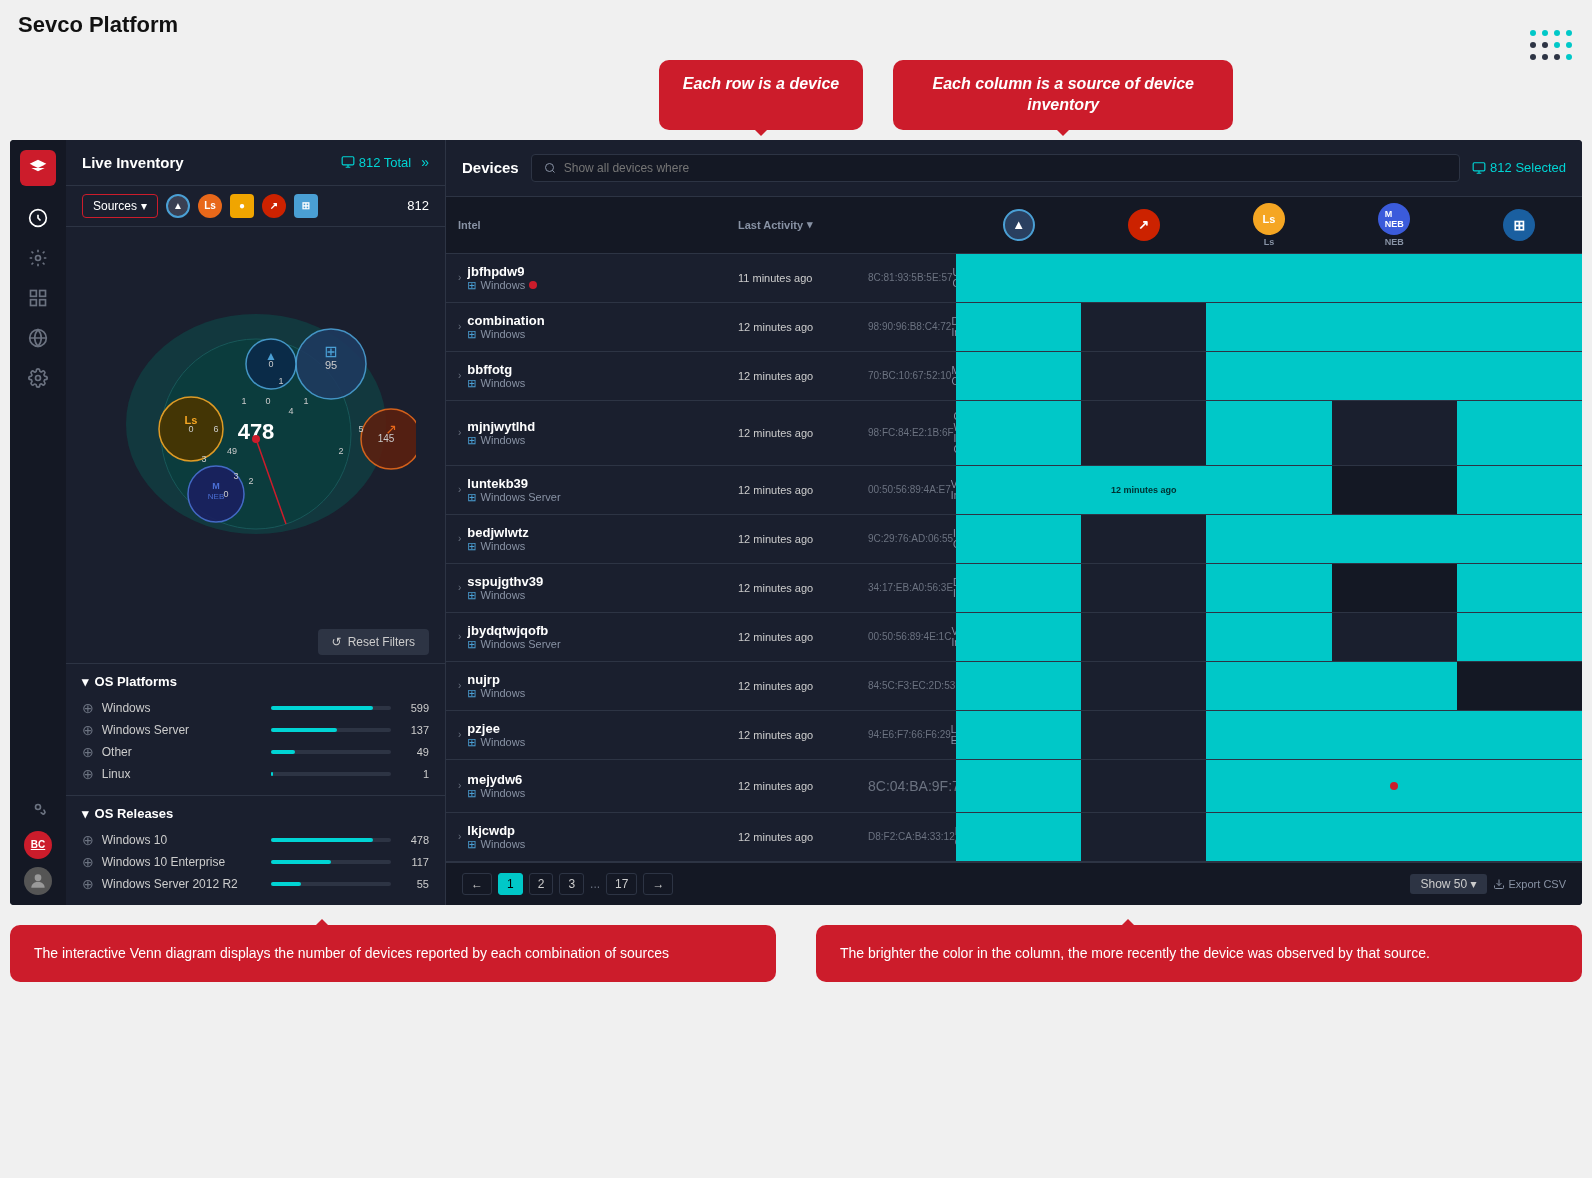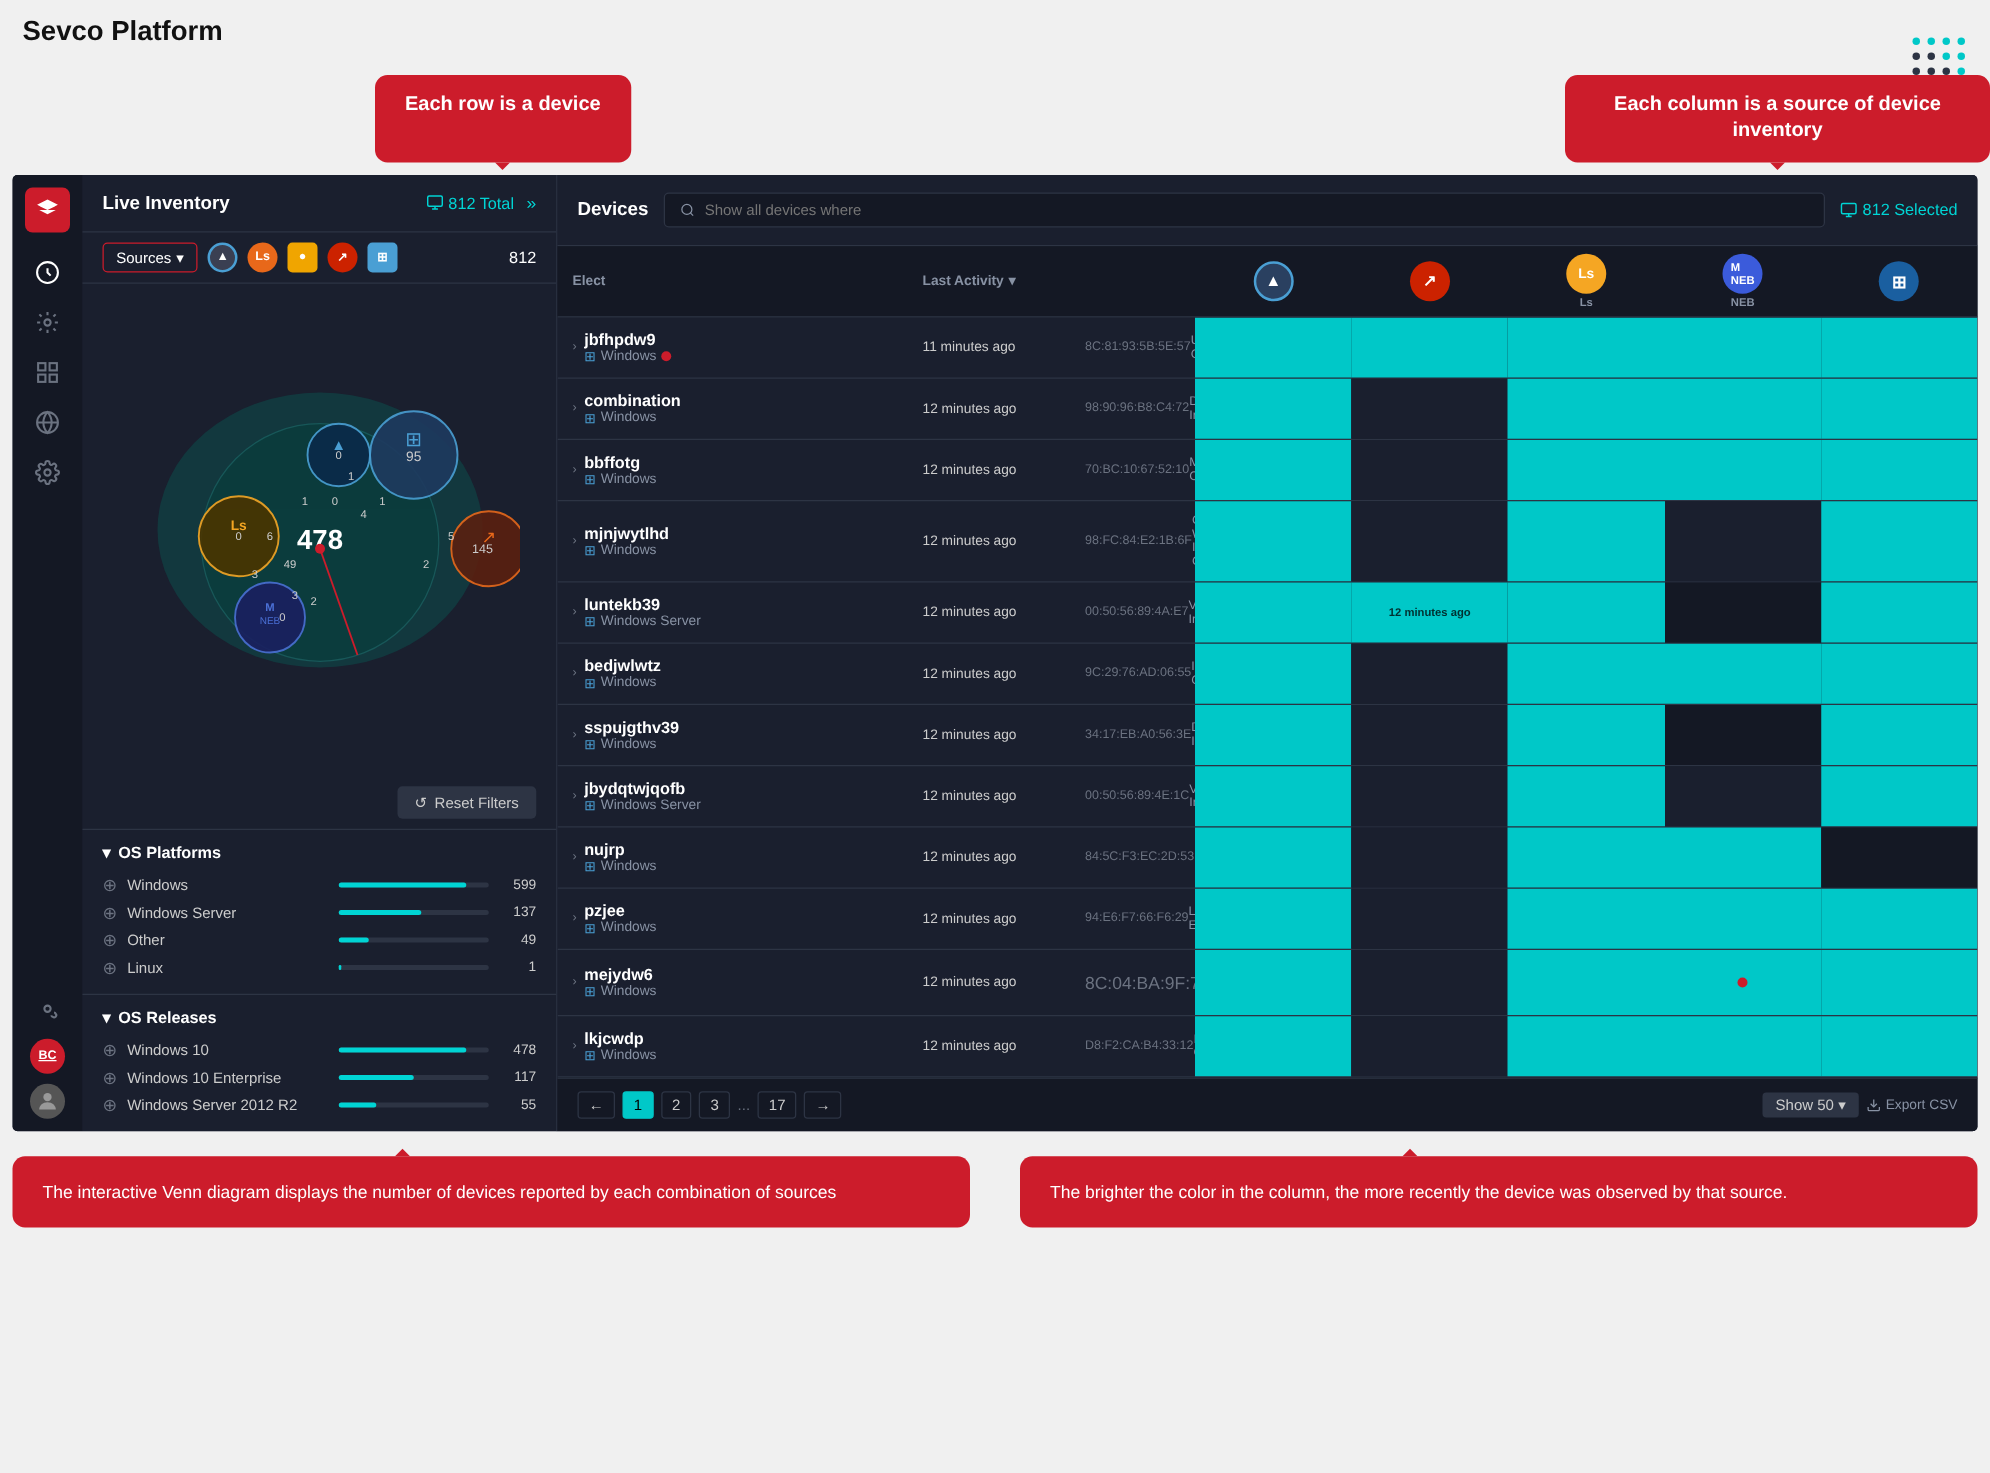--- a/index.html
+++ b/index.html
@@ -2,21 +2,21 @@
 <html><head>
   <meta charset="utf-8">
   <style>
     * { box-sizing: border-box; margin: 0; padding: 0; }
     body { background: #f0f0f0; font-family: -apple-system, BlinkMacSystemFont, 'Segoe UI', sans-serif; width: 1592px; min-height: 1178px; position: relative; }
 
     
     .page-title { font-size: 22px; font-weight: 700; color: #111; padding: 12px 18px; }
 
     
-    .callouts-row { display: flex; justify-content: space-between; gap: 30px; padding: 10px 0 10px 300px; }
+    .callouts-row { display: flex; justify-content: center; gap: 30px; padding: 10px 0 10px 300px; font-style: italic; }
     .callout-bubble { background: #cc1c2b; color: #fff; border-radius: 10px; padding: 14px 24px; font-size: 16px; font-weight: 600; text-align: center; position: relative; max-width: 340px; line-height: 1.3; }
     .callout-bubble::after { content: ''; position: absolute; bottom: -12px; left: 50%; transform: translateX(-50%); border: 6px solid transparent; border-top-color: #cc1c2b; }
 
     
     .main-wrapper { display: flex; background: #1a1f2e; margin: 0 10px; border-radius: 4px; overflow: hidden; }
 
     
     .sidebar { width: 56px; background: #141824; display: flex; flex-direction: column; align-items: center; padding: 10px 0; gap: 8px; }
     .sidebar-logo { width: 36px; height: 36px; background: #cc1c2b; border-radius: 6px; display: flex; align-items: center; justify-content: center; color: #fff; font-weight: 900; font-size: 18px; margin-bottom: 8px; }
     .sidebar-icon { width: 32px; height: 32px; display: flex; align-items: center; justify-content: center; color: #6b7280; border-radius: 6px; cursor: pointer; }
@@ -361,21 +361,21 @@
         <div class="selected-badge">
           <svg width="14" height="14" viewBox="0 0 24 24" fill="none" stroke="currentColor" stroke-width="2">
               <rect x="2" y="3" width="20" height="14" rx="2"></rect>
               <path d="M8 21h8M12 17v4"></path>
             </svg>
           <span>812 Selected</span>
         </div>
       </div>
 
       <div class="table-header">
-        <div class="th">Elect</div>
+        <div class="th">Intel</div>
         <div class="th">Last Activity <span>▾</span></div>
         <div class="th"></div>
 
         <div class="th source-col">
           <div style="display:flex;flex-direction:column;align-items:center;">
             <div class="source-header-icon" style="background:#2a4060; border:2px solid #4a9fd4; font-size:13px;">▲</div>
           </div>
         </div>
         <div class="th source-col">
           <div style="display:flex;flex-direction:column;align-items:center;">

